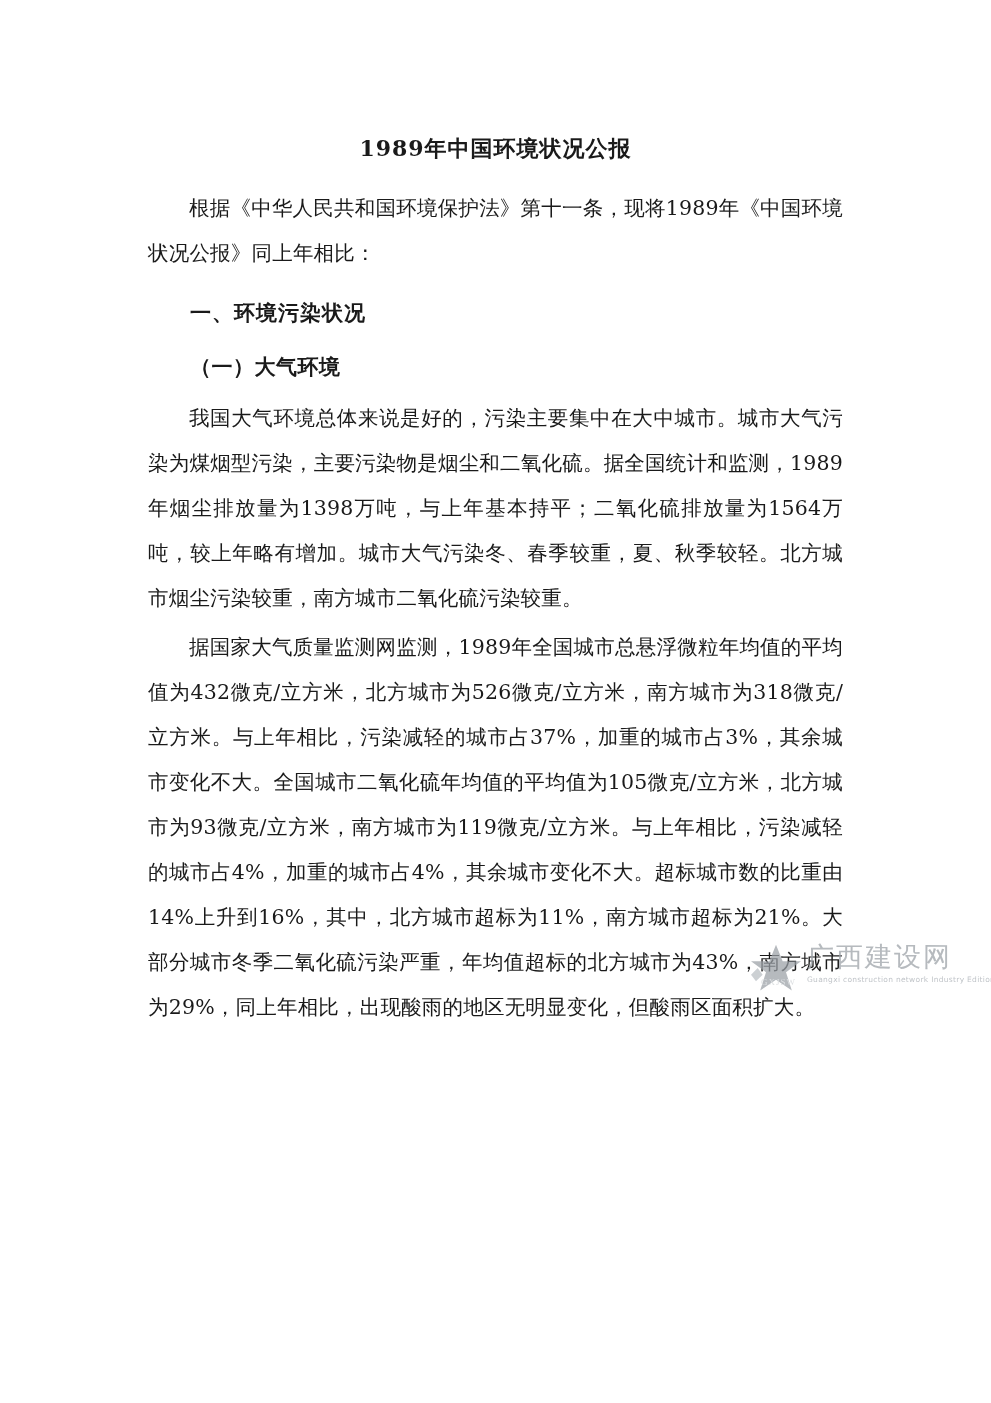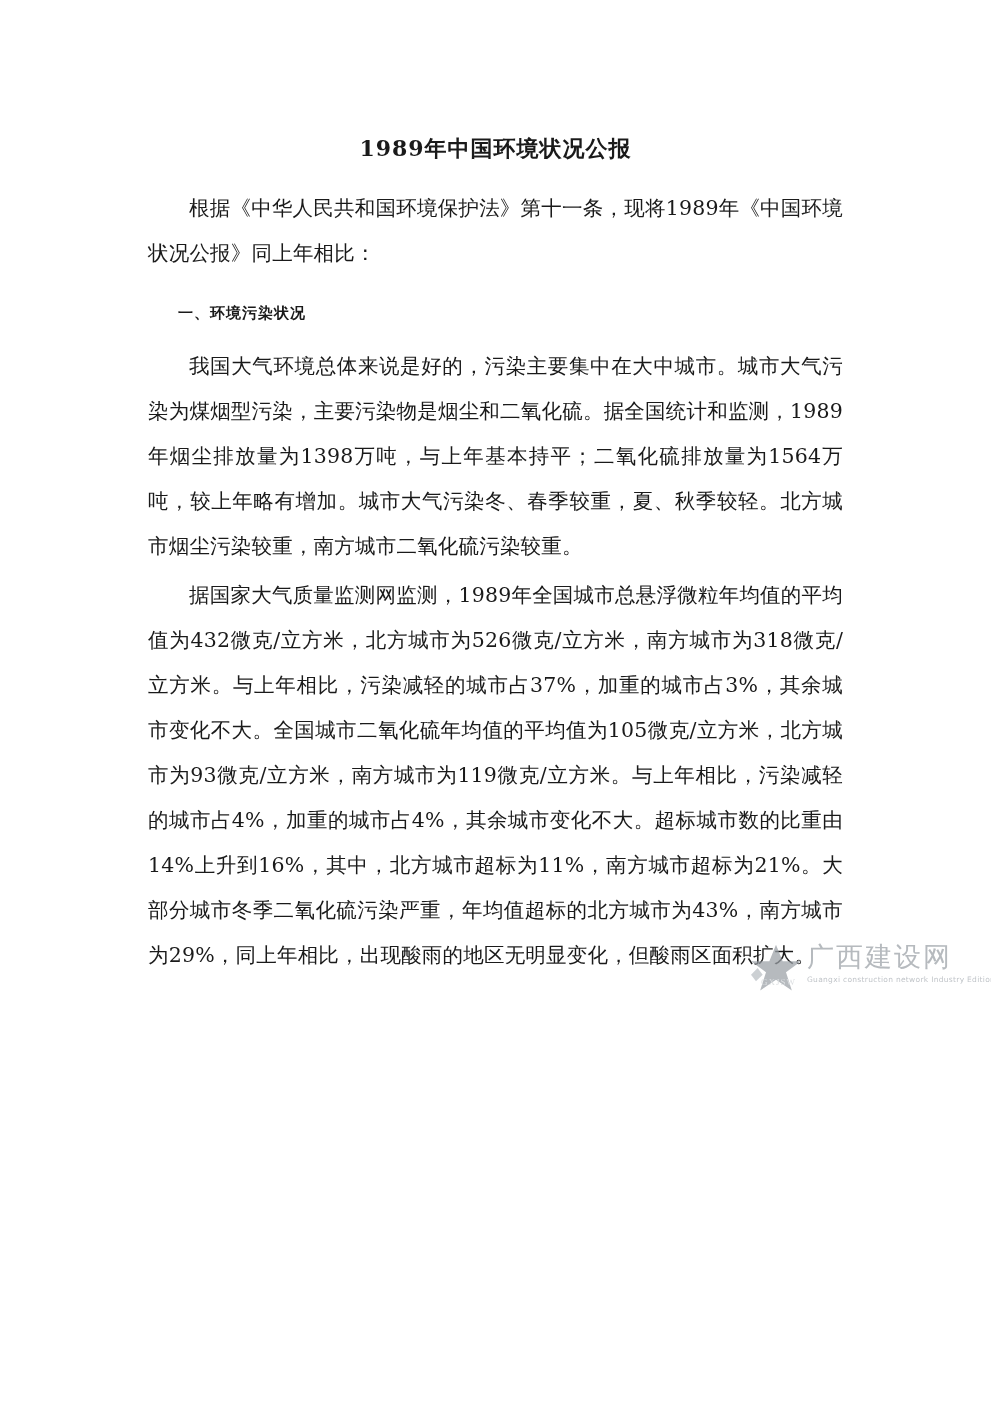--- a/index.html
+++ b/index.html
@@ -34,21 +34,21 @@
   }
   p.body-text {
     font-size: 20.5px;
     line-height: 45px;
     text-indent: 2em;
     margin: 0 0 4px 0;
     text-align: justify;
     letter-spacing: 0.2px;
   }
   h2.heading-1 {
-    font-size: 15px;
+    font-size: 21px;
     font-weight: bold;
     margin: 16px 0 10px 0;
     text-indent: 2em;
     line-height: 42px;
     letter-spacing: 1px;
   }
   h3.heading-2 {
     font-size: 21px;
     font-weight: bold;
     margin: 12px 0 8px 0;
@@ -108,20 +108,21 @@
 <body>
 
 <div class="page">
 
   <div class="doc-title">1989年中国环境状况公报</div>
 
   <p class="body-text">根据《中华人民共和国环境保护法》第十一条，现将1989年《中国环境状况公报》同上年相比：</p>
 
   <h2 class="heading-1">一、环境污染状况</h2>
 
+  <h3 class="heading-2">（一）大气环境</h3>
 
   <p class="body-text">我国大气环境总体来说是好的，污染主要集中在大中城市。城市大气污染为煤烟型污染，主要污染物是烟尘和二氧化硫。据全国统计和监测，1989年烟尘排放量为1398万吨，与上年基本持平；二氧化硫排放量为1564万吨，较上年略有增加。城市大气污染冬、春季较重，夏、秋季较轻。北方城市烟尘污染较重，南方城市二氧化硫污染较重。</p>
 
   <p class="body-text">据国家大气质量监测网监测，1989年全国城市总悬浮微粒年均值的平均值为432微克/立方米，北方城市为526微克/立方米，南方城市为318微克/立方米。与上年相比，污染减轻的城市占37%，加重的城市占3%，其余城市变化不大。全国城市二氧化硫年均值的平均值为105微克/立方米，北方城市为93微克/立方米，南方城市为119微克/立方米。与上年相比，污染减轻的城市占4%，加重的城市占4%，其余城市变化不大。超标城市数的比重由14%上升到16%，其中，北方城市超标为11%，南方城市超标为21%。大部分城市冬季二氧化硫污染严重，年均值超标的北方城市为43%，南方城市为29%，同上年相比，出现酸雨的地区无明显变化，但酸雨区面积扩大。</p>
 
 
   <div class="watermark">
     <svg class="wm-star" viewBox="0 0 64 60">
       <polygon points="32,2 40,22 62,22 44,35 51,57 32,44 13,57 20,35 2,22 24,22" fill="#9aa0a6"></polygon>
       <polygon points="10,30 16,38 8,46 2,38" fill="#b9bec3"></polygon>

